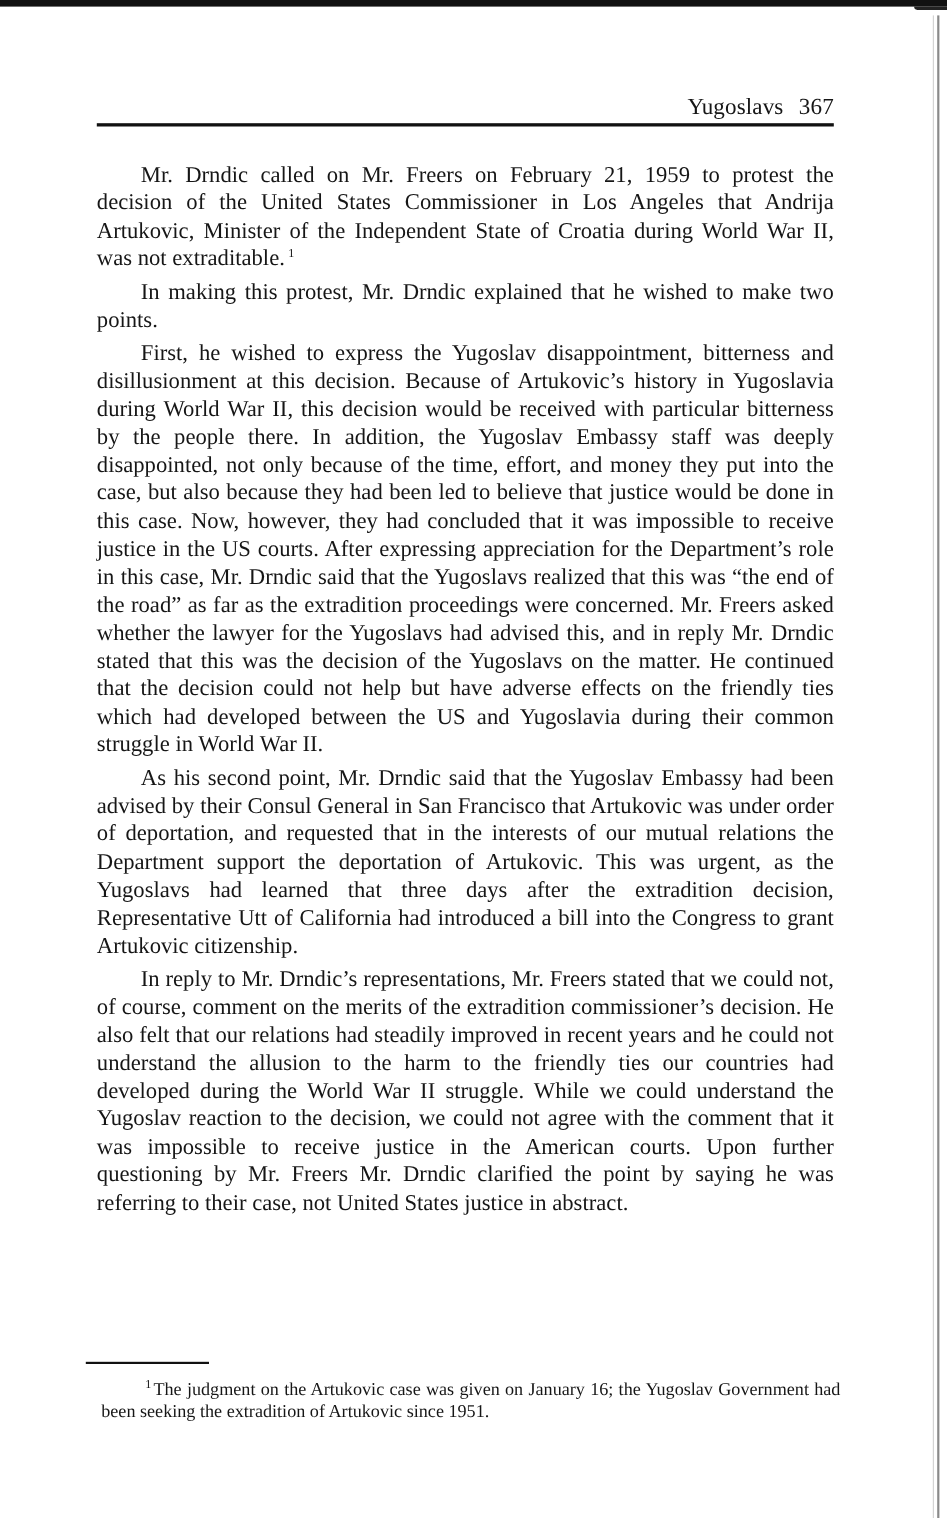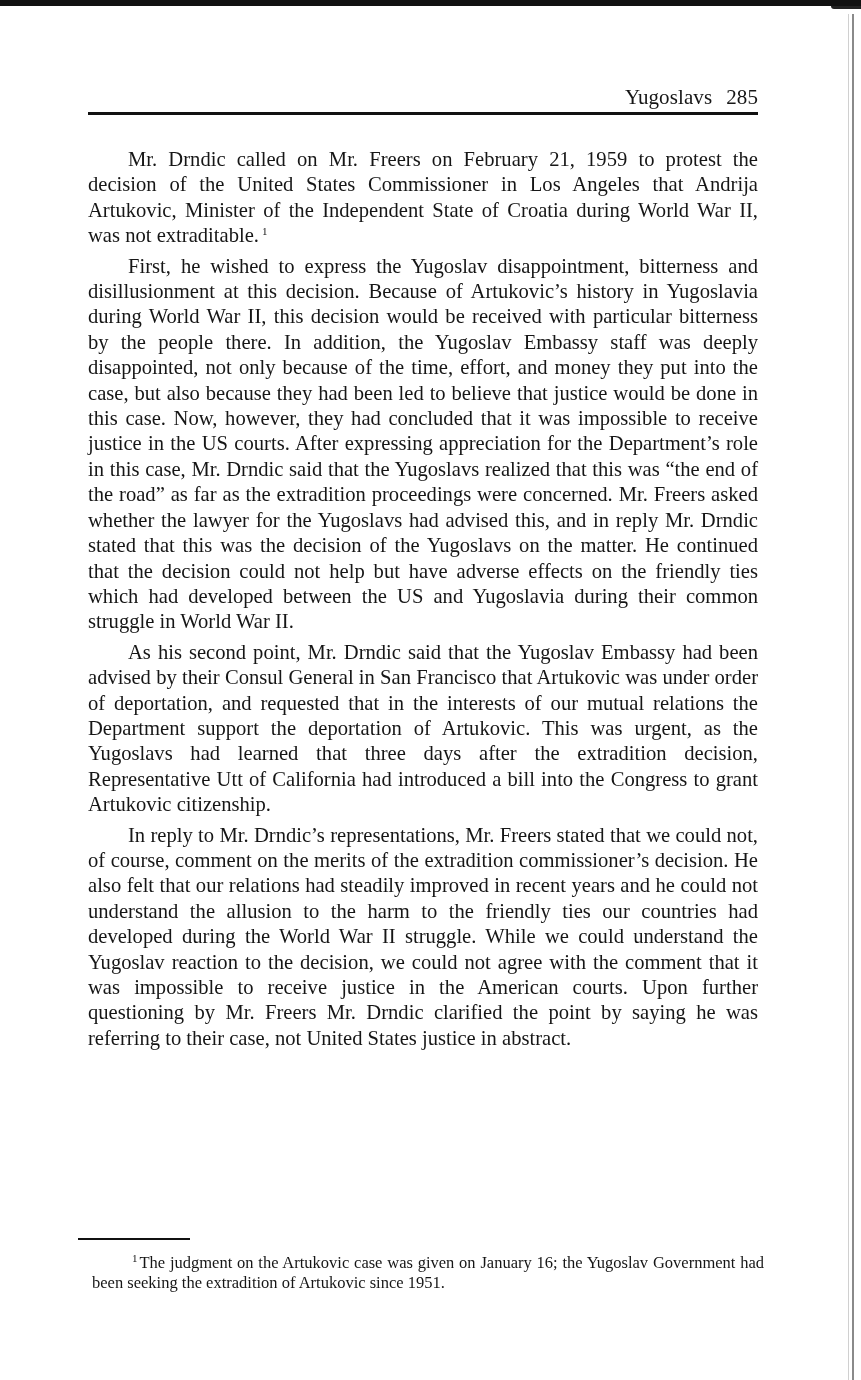--- a/index.html
+++ b/index.html
@@ -120,26 +120,27 @@
     }
   </style>
 </head>
 <body>
 
 <div class="top-bar"></div>
 <div class="right-edge-inner"></div>
 <div class="right-edge"></div>
 
 <div class="running-head">
-  <span>Yugoslavs</span><span class="pg">285</span>
+  <span>Yugoslavs</span><span class="pg">367</span>
 </div>
 <div class="head-rule"></div>
 
 <div class="body-text">
   <p><span>Mr. Drndic called on Mr. Freers on February 21, 1959 to protest the decision of the United States Commissioner in Los Angeles that Andrija Artukovic, Minister of the Independent State of Croatia during World War II, was not extraditable.</span><sup>1</sup></p>
+  <p>In making this protest, Mr. Drndic explained that he wished to make two points.</p>
   <p>First, he wished to express the Yugoslav disappointment, bitterness and disillusionment at this decision. Because of Artukovic’s history in Yugoslavia during World War II, this decision would be received with particular bitterness by the people there. In addition, the Yugoslav Em­bassy staff was deeply disappointed, not only because of the time, effort, and money they put into the case, but also because they had been led to believe that justice would be done in this case. Now, however, they had concluded that it was impossible to receive justice in the US courts. After expressing appreciation for the Department’s role in this case, Mr. Drndic said that the Yugoslavs realized that this was “the end of the road” as far as the extradition proceedings were concerned. Mr. Freers asked whether the lawyer for the Yugoslavs had advised this, and in re­ply Mr. Drndic stated that this was the decision of the Yugoslavs on the matter. He continued that the decision could not help but have adverse effects on the friendly ties which had developed between the US and Yugoslavia during their common struggle in World War II.</p>
   <p>As his second point, Mr. Drndic said that the Yugoslav Embassy had been advised by their Consul General in San Francisco that Ar­tukovic was under order of deportation, and requested that in the inter­ests of our mutual relations the Department support the deportation of Artukovic. This was urgent, as the Yugoslavs had learned that three days after the extradition decision, Representative Utt of California had introduced a bill into the Congress to grant Artukovic citizenship.</p>
   <p>In reply to Mr. Drndic’s representations, Mr. Freers stated that we could not, of course, comment on the merits of the extradition commis­sioner’s decision. He also felt that our relations had steadily improved in recent years and he could not understand the allusion to the harm to the friendly ties our countries had developed during the World War II struggle. While we could understand the Yugoslav reaction to the deci­sion, we could not agree with the comment that it was impossible to re­ceive justice in the American courts. Upon further questioning by Mr. Freers Mr. Drndic clarified the point by saying he was referring to their case, not United States justice in abstract.</p>
 </div>
 
 <div class="fn-rule"></div>
 <div class="footnote">
   <p><sup>1</sup><span>The judgment on the Artukovic case was given on January 16; the Yugoslav Gov­ernment had been seeking the extradition of Artukovic since 1951.</span></p>
 </div>
 

